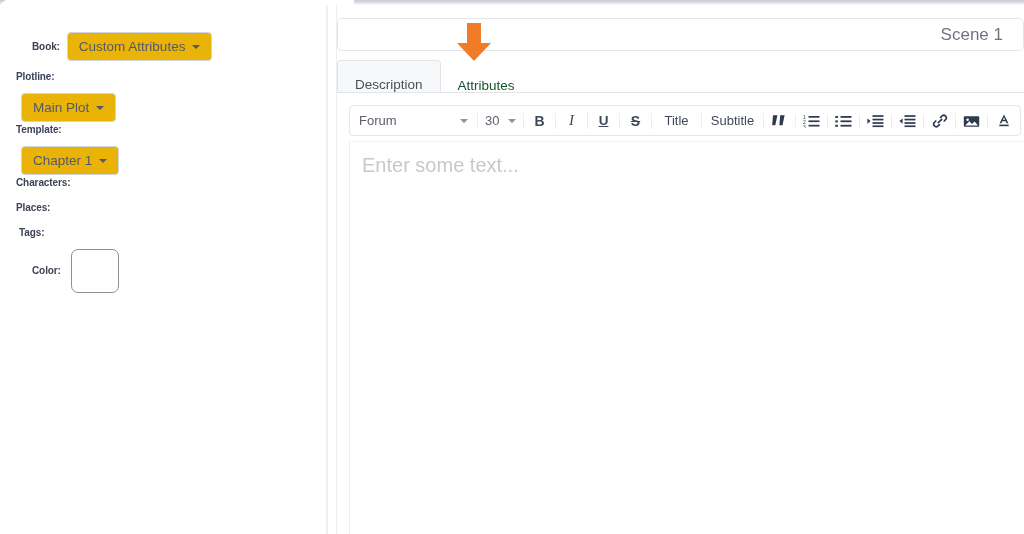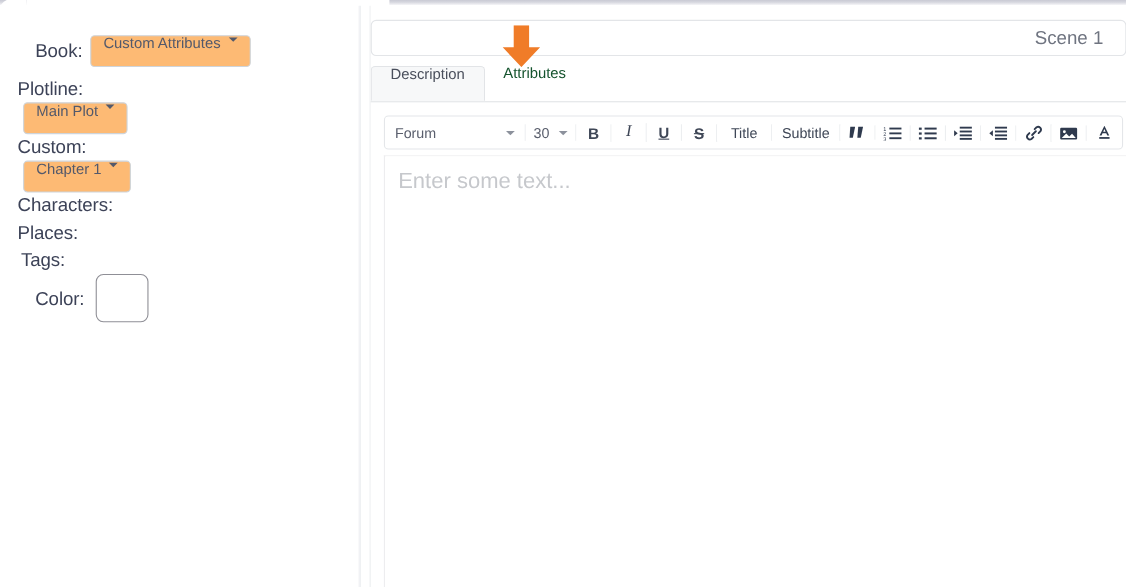--- a/index.html
+++ b/index.html
@@ -65,36 +65,37 @@
     border-right: 1px solid #f0f0f2;
     box-sizing: border-box;
     padding: 0;
   }
   .field-row {
     display: flex;
     align-items: center;
     padding-left: 16px;
   }
   .field-label {
-    font-size: 17px;
-    font-weight: normal;
+    font-size: 10px;
+    font-weight: bold;
     color: #3c4257;
     letter-spacing: -0.1px;
     line-height: 1;
     white-space: nowrap;
   }
   .dropdown-btn {
     display: inline-flex;
+    align-items: center;
     gap: 7px;
     height: 29px;
     box-sizing: border-box;
     padding: 0 11px;
     border: 1px solid #ced4da;
     border-radius: 4px;
-    background: #fdba74;
+    background: #eab308;
     font-size: 13.5px;
     color: #53596b;
     line-height: 1;
     cursor: pointer;
     white-space: nowrap;
   }
   .caret {
     display: inline-block;
     width: 0; height: 0;
     border-left: 4px solid transparent;
@@ -169,21 +170,21 @@
     position: absolute;
     top: 55px; left: 0px;
     width: 687px;
     height: 32px;
     display: flex;
     align-items: stretch;
     border-bottom: 1px solid #e2e4e7;
   }
   .tab {
     display: flex;
-    align-items: flex-start;
+    align-items: flex-end;
     font-size: 13.5px;
     line-height: 1;
     padding: 0 17px;
     cursor: pointer;
     box-sizing: border-box;
     white-space: nowrap;
     height: 32px;
   }
   .tab.active {
     color: #4a4f5c;
@@ -297,21 +298,21 @@
         <span class="caret"></span>
       </span>
     </div>
 
     <div id="lbl-plotline" class="field-label">Plotline:</div>
     <span id="btn-plotline" class="dropdown-btn">
       <span>Main Plot</span>
       <span class="caret"></span>
     </span>
 
-    <div id="lbl-chapter" class="field-label">Custom:</div>
+    <div id="lbl-chapter" class="field-label">Template:</div>
     <span id="btn-chapter" class="dropdown-btn">
       <span>Chapter 1</span>
       <span class="caret"></span>
     </span>
 
     <div id="lbl-characters" class="field-label">Characters:</div>
     <div id="lbl-places" class="field-label">Places:</div>
     <div id="lbl-tags" class="field-label">Tags:</div>
 
     <div id="row-color" class="field-row">

